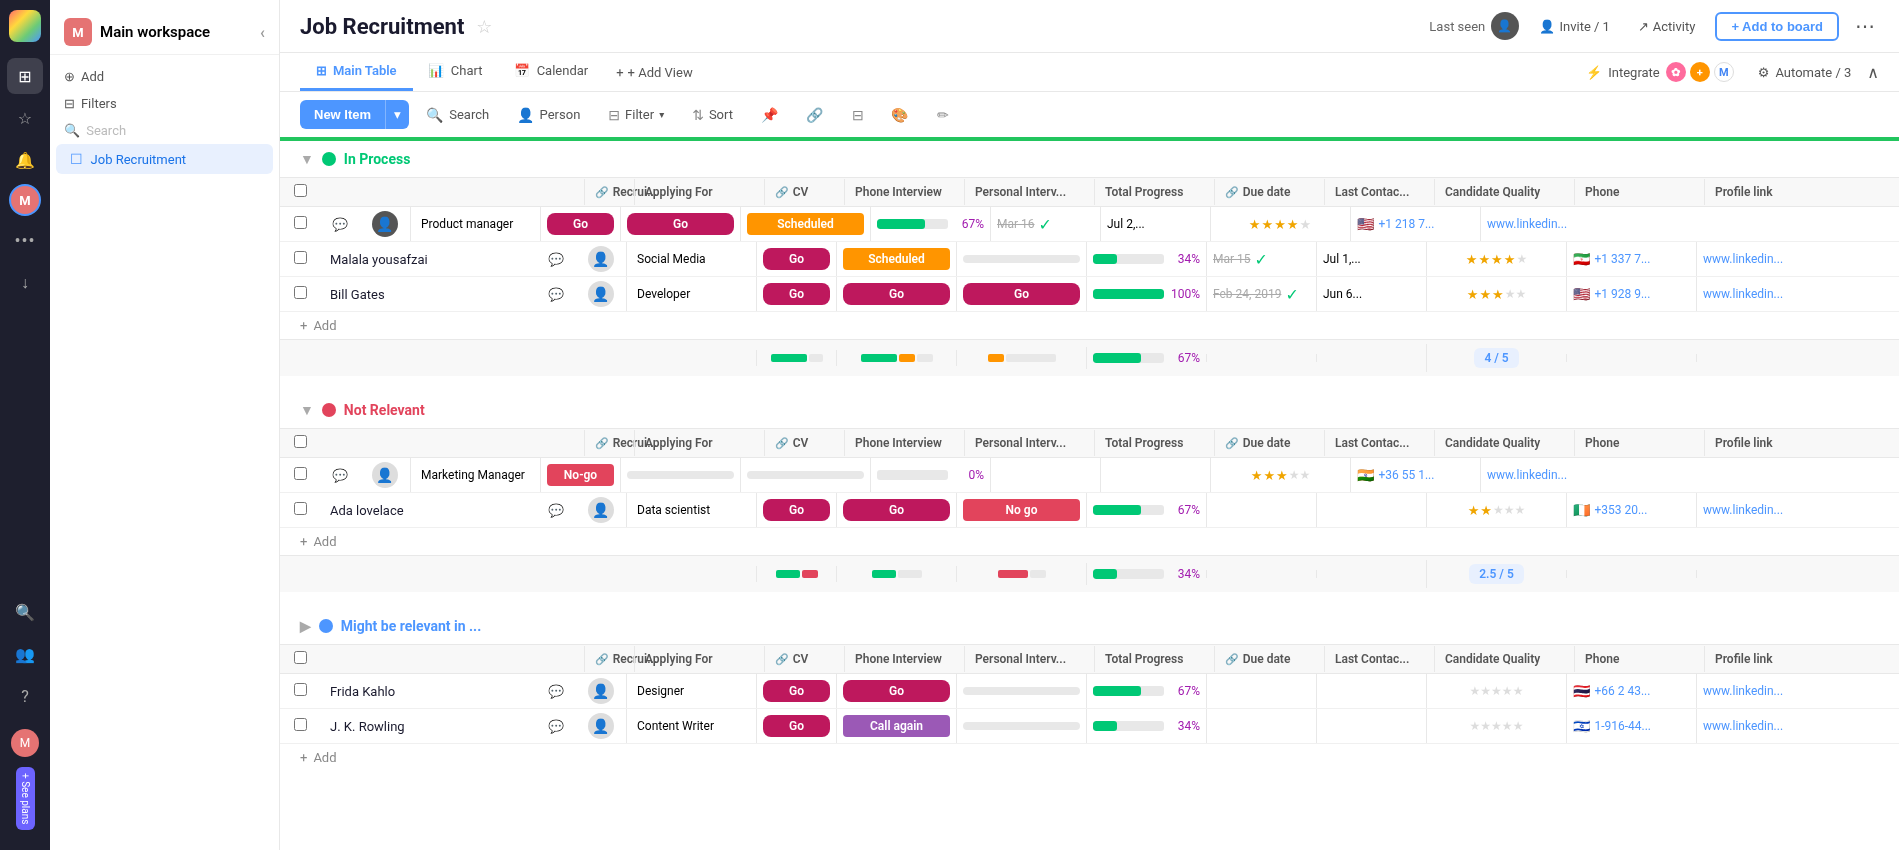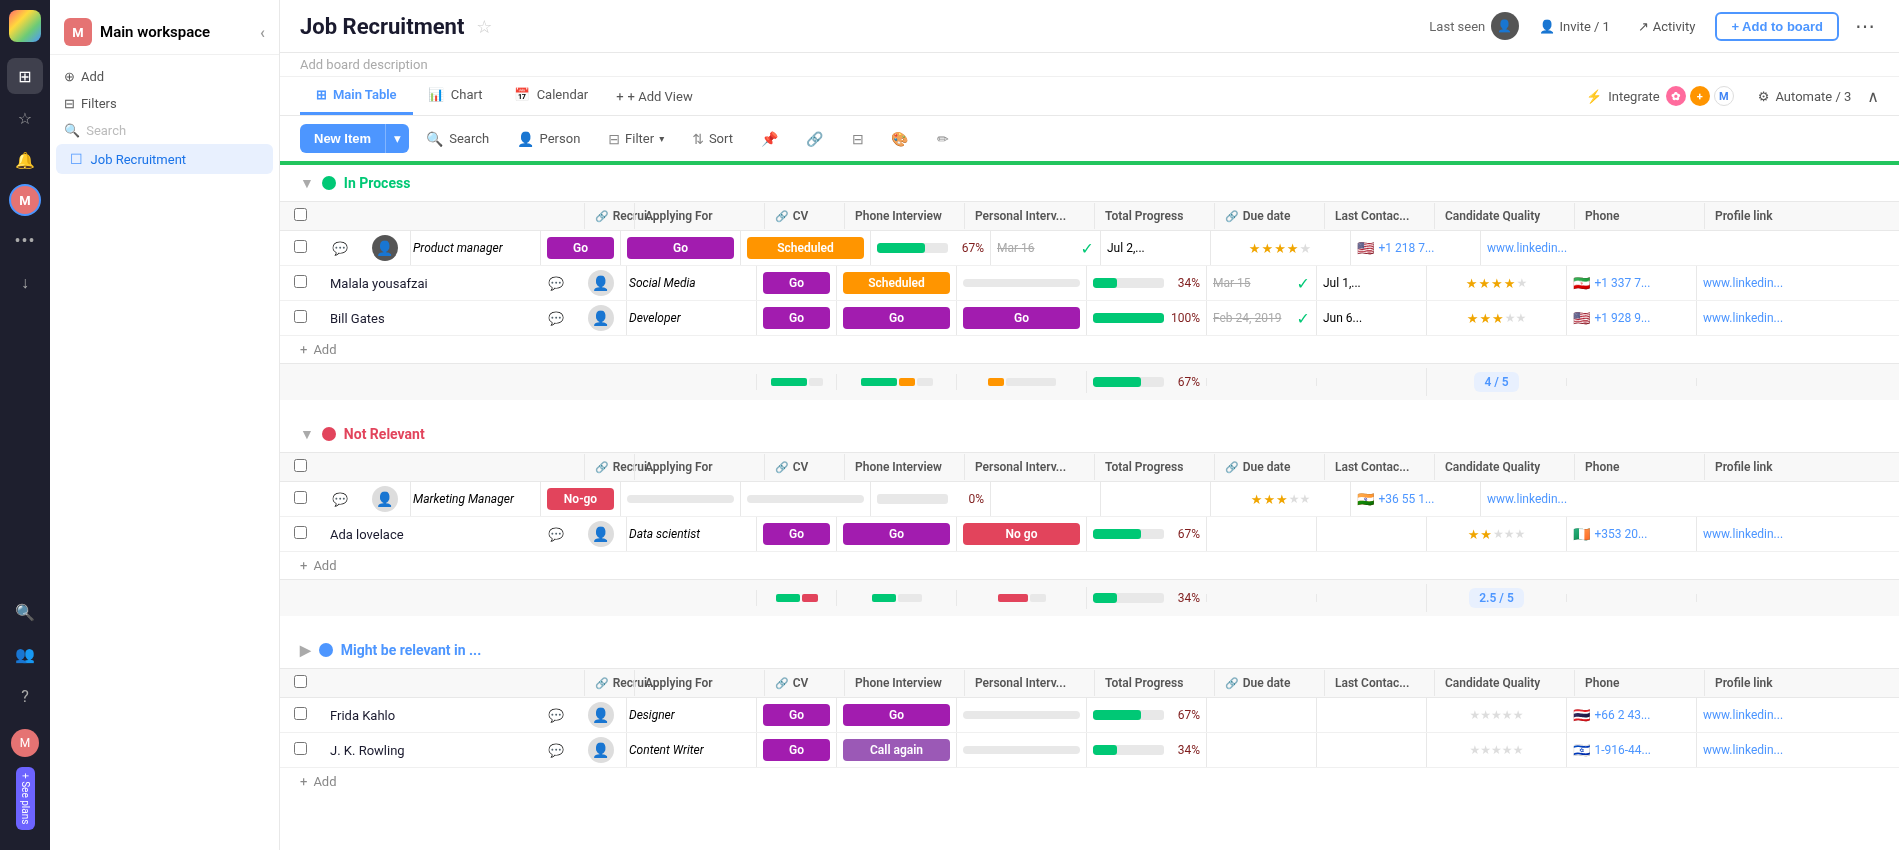--- a/index.html
+++ b/index.html
@@ -285,62 +285,62 @@
     .row-person { width: 50px; flex-shrink: 0; text-align: center; padding: 4px; }
     .person-avatar { width: 26px; height: 26px; border-radius: 50%; background: #ddd; display: inline-flex; align-items: center; justify-content: center; color: #888; font-size: 14px; }
     .person-avatar.filled { background: #555; color: #fff; }
     .cell {
       padding: 4px 6px;
       border-left: 1px solid #e8e8e8;
       display: flex; align-items: center; justify-content: center;
       font-size: 12px;
       align-self: stretch;
     }
-    .cell-applying { width: 130px; flex-shrink: 0; justify-content: flex-start; padding-left: 2px; font-style: italic; }
+    .cell-applying { width: 130px; flex-shrink: 0; justify-content: flex-start; padding-left: 10px; }
     .cell-cv { width: 80px; flex-shrink: 0; }
     .cell-phone-int { width: 120px; flex-shrink: 0; }
     .cell-personal-int { width: 130px; flex-shrink: 0; }
     .cell-progress { width: 120px; flex-shrink: 0; }
-    .cell-duedate { width: 110px; flex-shrink: 0; justify-content: space-between; }
+    .cell-duedate { width: 110px; flex-shrink: 0; justify-content: flex-start; }
     .cell-lastcontact { width: 110px; flex-shrink: 0; justify-content: flex-start; }
     .cell-quality { width: 140px; flex-shrink: 0; }
     .cell-phone-num { width: 130px; flex-shrink: 0; justify-content: flex-start; gap: 4px; }
     .cell-profile { width: 120px; flex-shrink: 0; justify-content: flex-start; }
 
     .status-badge {
       border-radius: 4px;
       padding: 4px 10px;
       font-size: 12px;
       font-weight: 600;
       color: #fff;
       width: 100%;
       text-align: center;
     }
-    .badge-green { background: #a21caf; }
+    .badge-green { background: #be185d; border-radius: 8px; }
     .badge-orange { background: #ff9500; }
     .badge-red { background: #e2445c; }
     .badge-purple { background: #9b59b6; }
     .badge-gray { background: #ccc; color: #555; }
 
     .progress-bar-wrap {
       display: flex; align-items: center; gap: 6px;
       width: 100%;
     }
     .progress-bar {
       flex: 1;
       height: 10px;
       background: #e8e8e8;
       border-radius: 3px;
       overflow: hidden;
     }
     .progress-fill {
       height: 100%;
       border-radius: 3px;
     }
-    .pct-text { font-size: 12px; color: #7f1d1d; min-width: 30px; text-align: right; }
+    .pct-text { font-size: 12px; color: #a21caf; min-width: 30px; text-align: right; }
 
     .stars { color: #f0a500; font-size: 13px; letter-spacing: 1px; }
 
     .due-date { font-size: 12px; color: #555; }
     .due-date.completed { text-decoration: line-through; color: #aaa; }
     .check-circle { color: #00c875; font-size: 16px; margin-left: 4px; }
 
     .phone-flag { font-size: 14px; }
     .phone-num { color: #4d96ff; font-size: 12px; }
     .profile-link { color: #4d96ff; font-size: 12px; text-decoration: none; }
@@ -449,21 +449,20 @@
         <span>Invite / 1</span>
       </div>
       <div class="activity-btn">
         <span>↗</span>
         <span>Activity</span>
       </div>
       <button class="add-to-board-btn">+ Add to board</button>
       <span class="more-btn">⋯</span>
     </div>
   </div>
-  <div class="board-desc">Add board description</div>
 
   <div class="view-tabs">
     <div class="view-tab active">
       <span>⊞</span>
       <span>Main Table</span>
     </div>
     <div class="view-tab">
       <span>📊</span>
       <span>Chart</span>
     </div>

